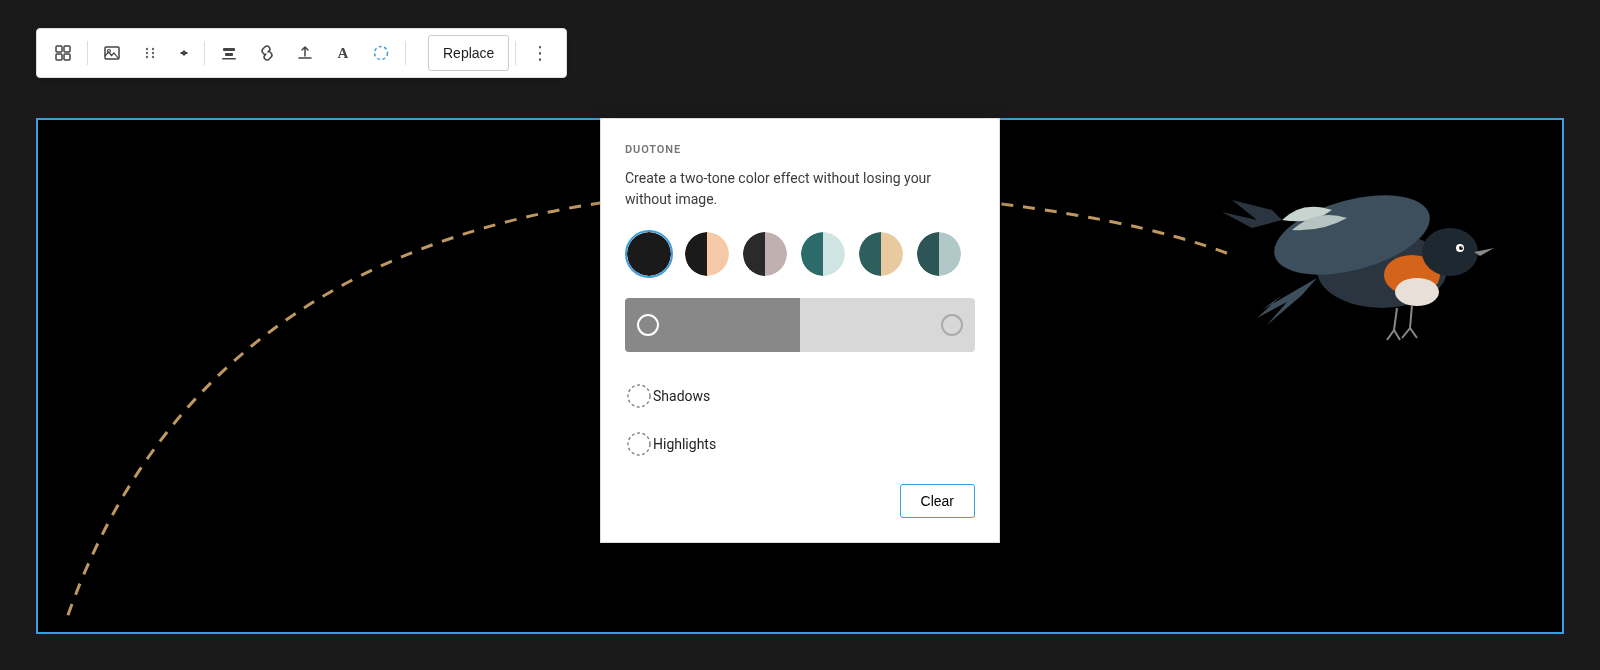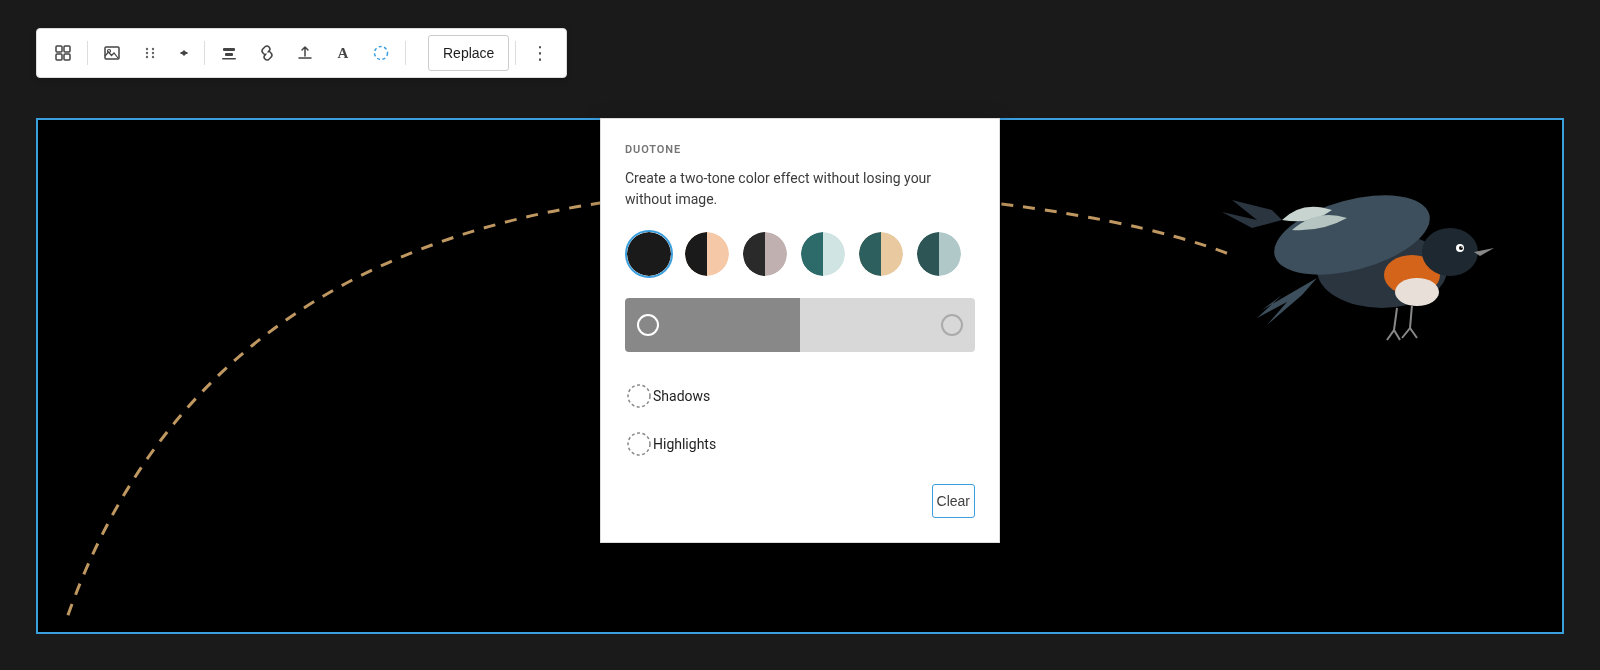--- a/index.html
+++ b/index.html
@@ -182,23 +182,23 @@
 
     
     .clear-btn-row {
       display: flex;
       justify-content: flex-end;
       margin-top: 16px;
     }
     .clear-btn {
       border: 1px solid #3b9edd;
       background: #fff;
-      color: #404040;
+      color: #000000;
       font-size: 14px;
-      padding: 8px 4px;
+      padding: 8px 20px;
       border-radius: 3px;
       cursor: pointer;
     }
 
     
     .dotted-circle {
       width: 28px;
       height: 28px;
     }
   </style>

